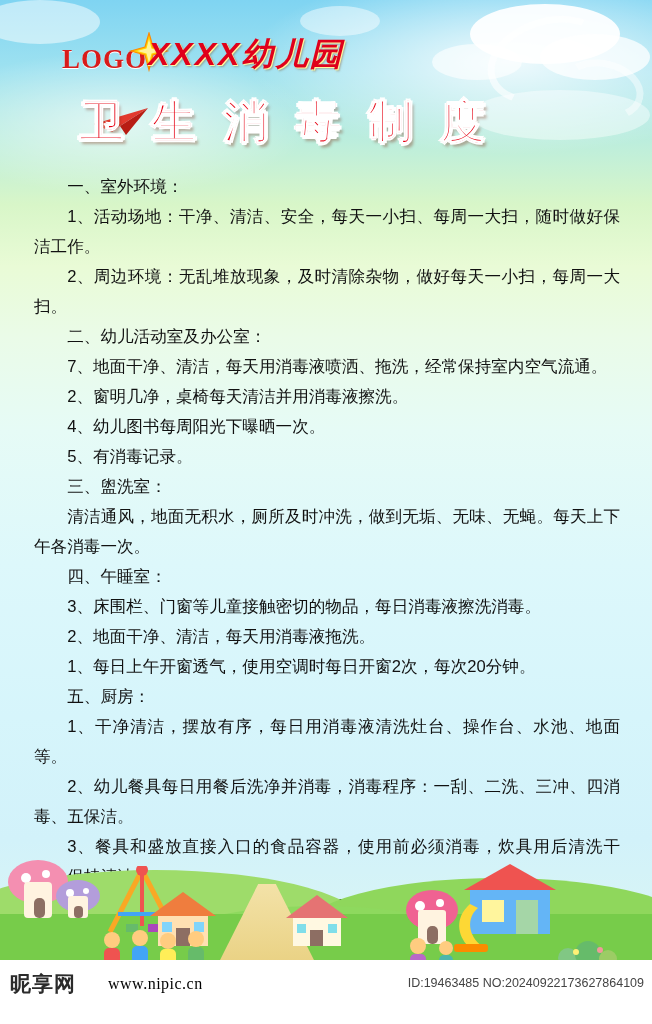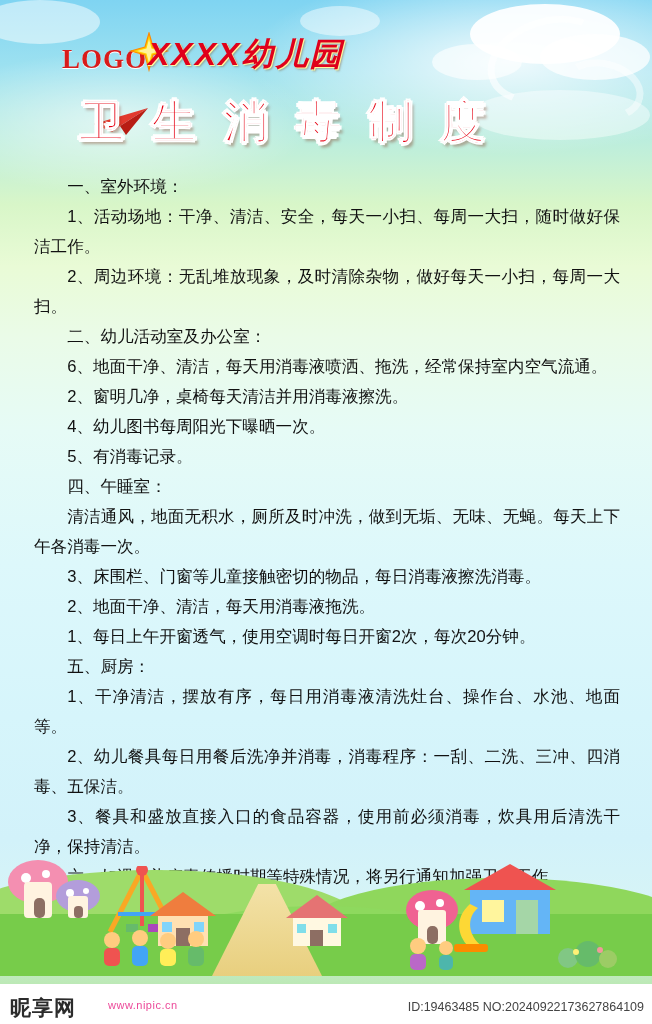--- a/index.html
+++ b/index.html
@@ -93,30 +93,30 @@
   .h3{width:652px;height:62px;left:0;bottom:0;background:#77cc4a;border-radius:0;}
   .h4{width:300px;height:70px;left:170px;bottom:0;background:#8ed95e;}
   .path{
     position:absolute;left:212px;bottom:0;width:110px;height:92px;
     background:linear-gradient(180deg,#f3e2a8,#e8cf7e);
     clip-path:polygon(42% 0,58% 0,100% 100%,0 100%);
   }
 
   
   .footer{
-    position:absolute;left:0;bottom:0;width:652px;height:40px;background:#ffffff;
+    position:absolute;left:0;bottom:0;width:652px;height:64px;background:#ffffff;
   }
   .foot-logo{
     position:absolute;left:10px;top:10px;
     font-family:"Liberation Serif", serif;
     font-size:21px;font-weight:bold;color:#2b2b2b;letter-spacing:1px;
   }
   .foot-url{
     position:absolute;left:108px;top:15px;
-    font-size:11px;color:#ec4899;letter-spacing:.5px;
+    font-size:16px;color:#000000;letter-spacing:.5px;font-family:Liberation Serif, serif;
   }
   .foot-id{
     position:absolute;right:8px;top:16px;
     font-size:12.5px;color:#444;
   }
 </style>
 </head>
 <body>
 
 <div class="poster">
@@ -147,26 +147,27 @@
 
   <div class="title-wrap">
     <div class="title">卫 生 消 毒 制 度</div>
   </div>
 
   <div class="content">
     <p>一、室外环境：</p>
     <p>1、活动场地：干净、清洁、安全，每天一小扫、每周一大扫，随时做好保洁工作。</p>
     <p>2、周边环境：无乱堆放现象，及时清除杂物，做好每天一小扫，每周一大扫。</p>
     <p>二、幼儿活动室及办公室：</p>
-    <p>6、地面干净、清洁，每天用消毒液喷洒、拖洗，经常保持室内空气流通。</p>
+    <p>7、地面干净、清洁，每天用消毒液喷洒、拖洗，经常保持室内空气流通。</p>
     <p>2、窗明几净，桌椅每天清洁并用消毒液擦洗。</p>
     <p>4、幼儿图书每周阳光下曝晒一次。</p>
     <p>5、有消毒记录。</p>
+    <p>三、盥洗室：</p>
+    <p>清洁通风，地面无积水，厕所及时冲洗，做到无垢、无味、无蝇。每天上下午各消毒一次。</p>
     <p>四、午睡室：</p>
-    <p>清洁通风，地面无积水，厕所及时冲洗，做到无垢、无味、无蝇。每天上下午各消毒一次。</p>
     <p>3、床围栏、门窗等儿童接触密切的物品，每日消毒液擦洗消毒。</p>
     <p>2、地面干净、清洁，每天用消毒液拖洗。</p>
     <p>1、每日上午开窗透气，使用空调时每日开窗2次，每次20分钟。</p>
     <p>五、厨房：</p>
     <p>1、干净清洁，摆放有序，每日用消毒液清洗灶台、操作台、水池、地面等。</p>
     <p>2、幼儿餐具每日用餐后洗净并消毒，消毒程序：一刮、二洗、三冲、四消毒、五保洁。</p>
     <p>3、餐具和盛放直接入口的食品容器，使用前必须消毒，炊具用后清洗干净，保持清洁。</p>
     <p>六、如遇传染病毒传播时期等特殊情况，将另行通知加强卫生工作。</p>
   </div>
 

